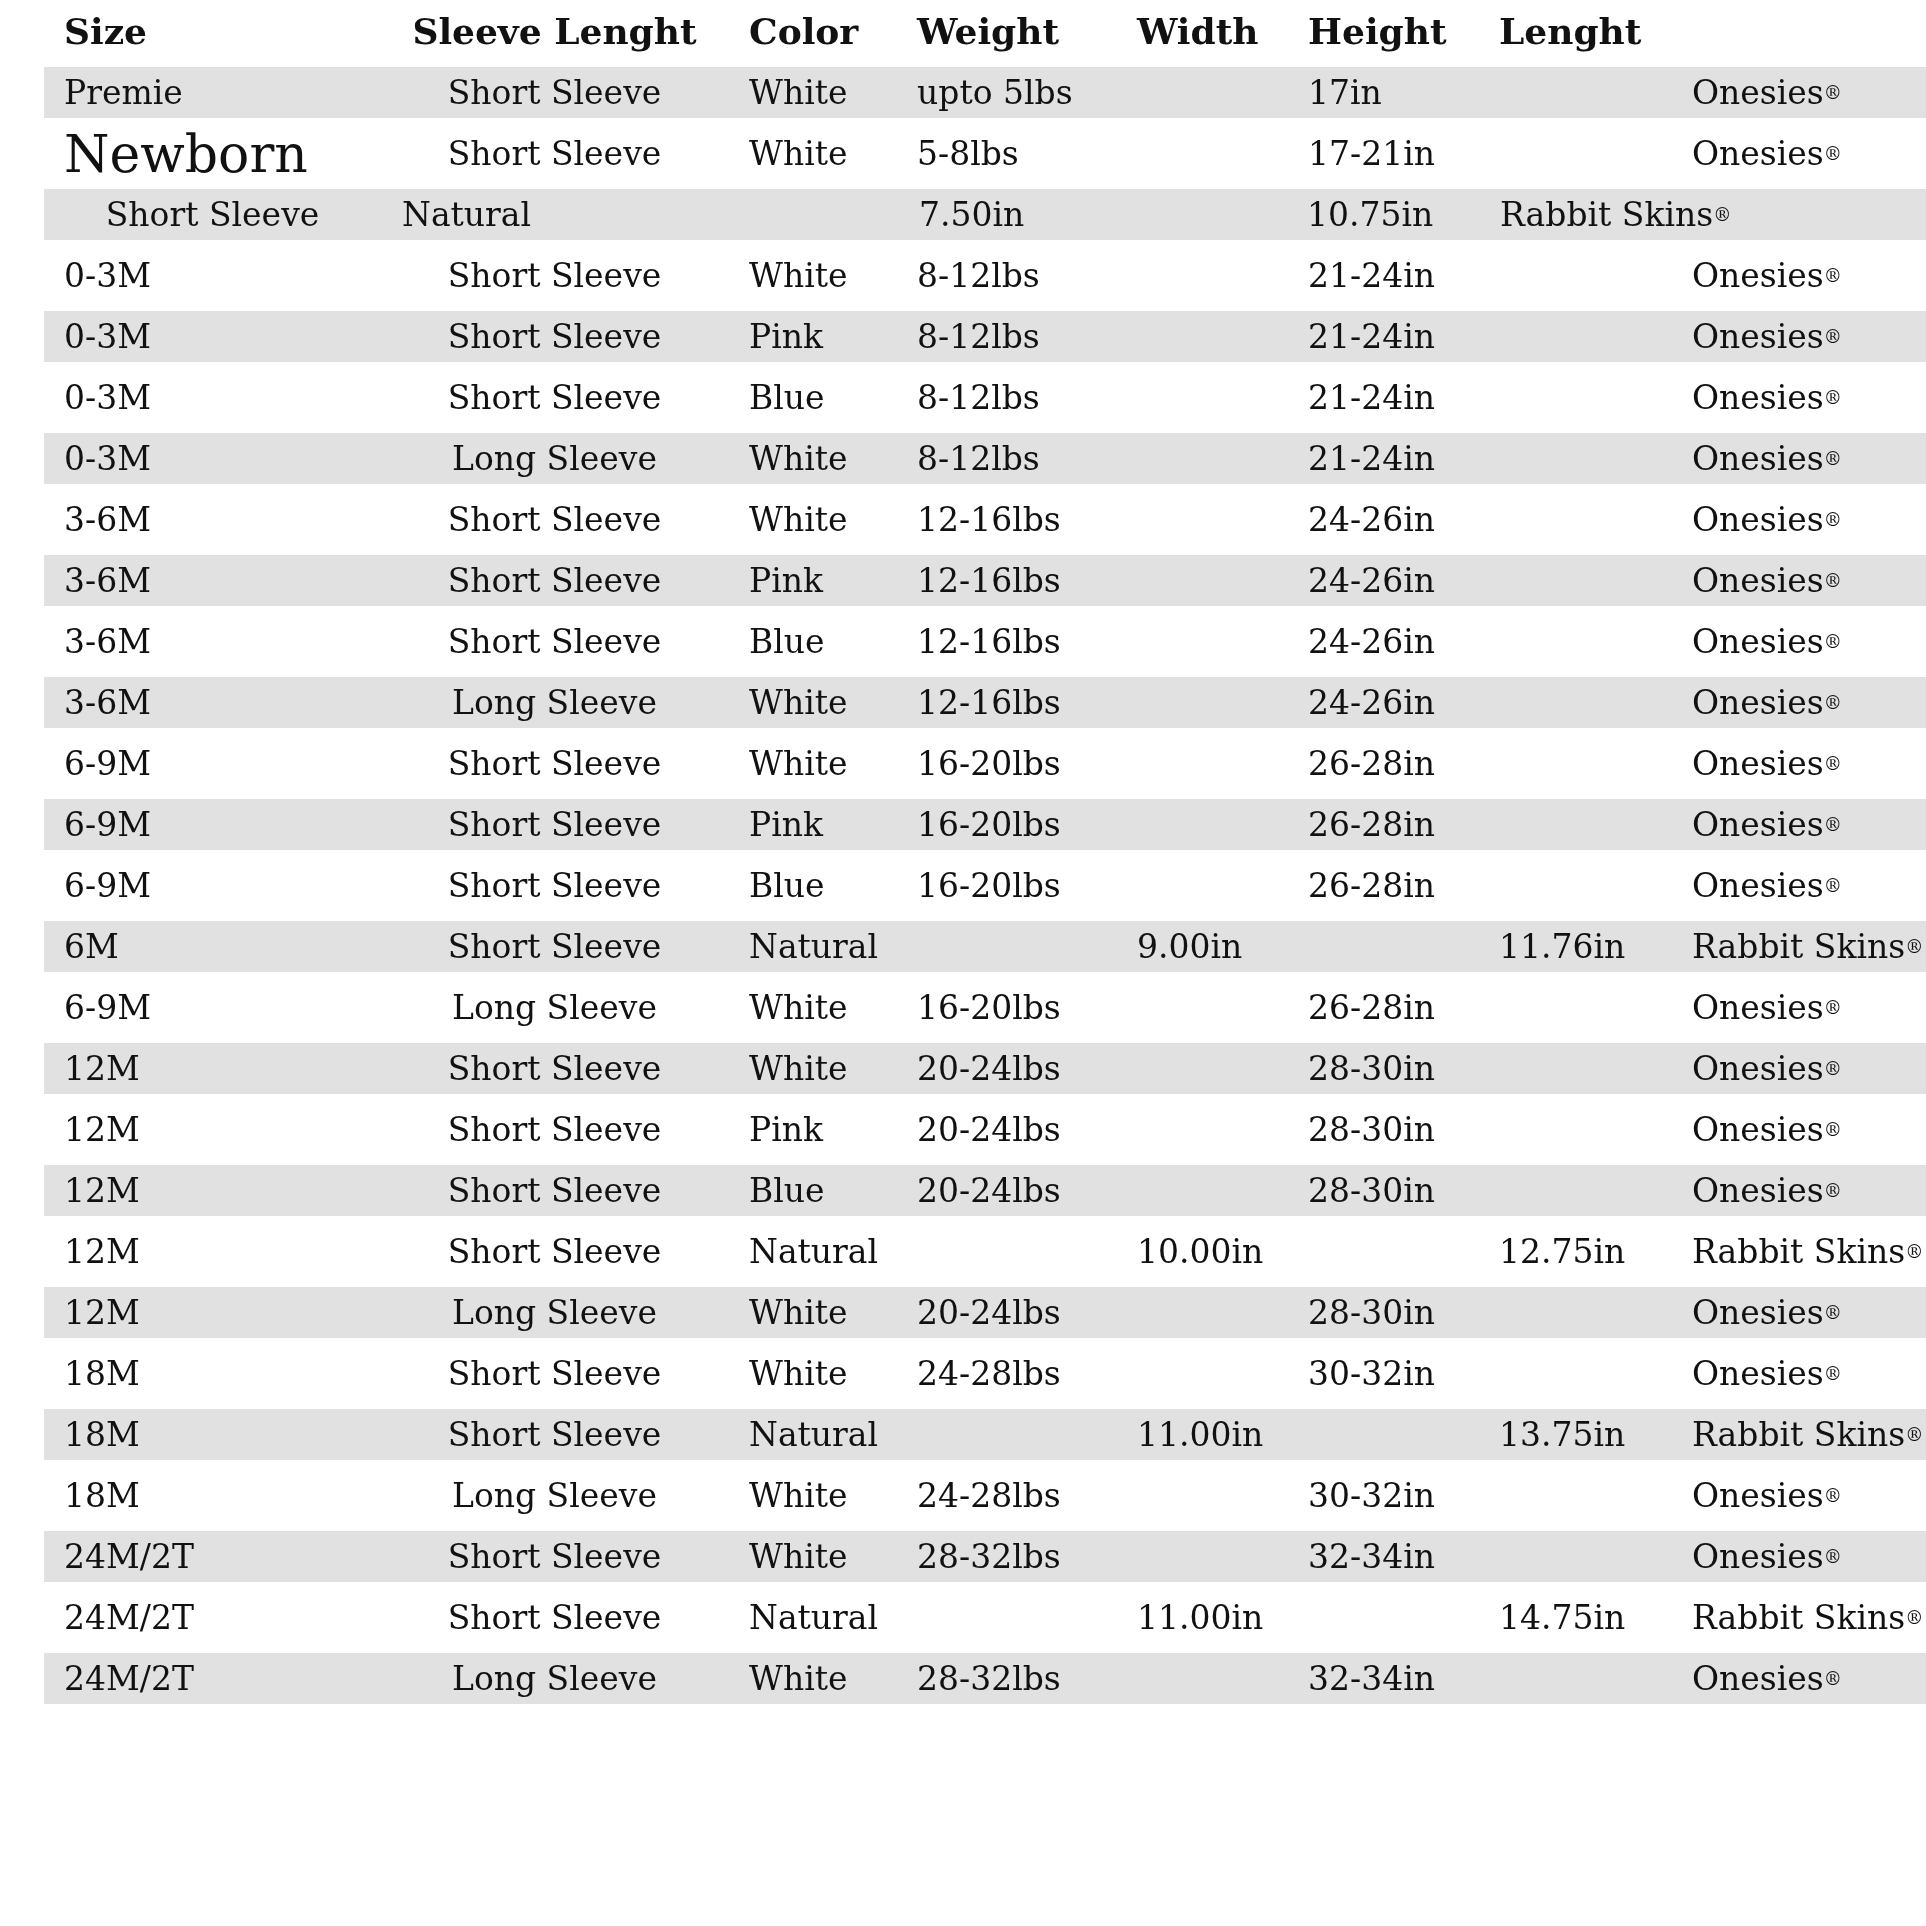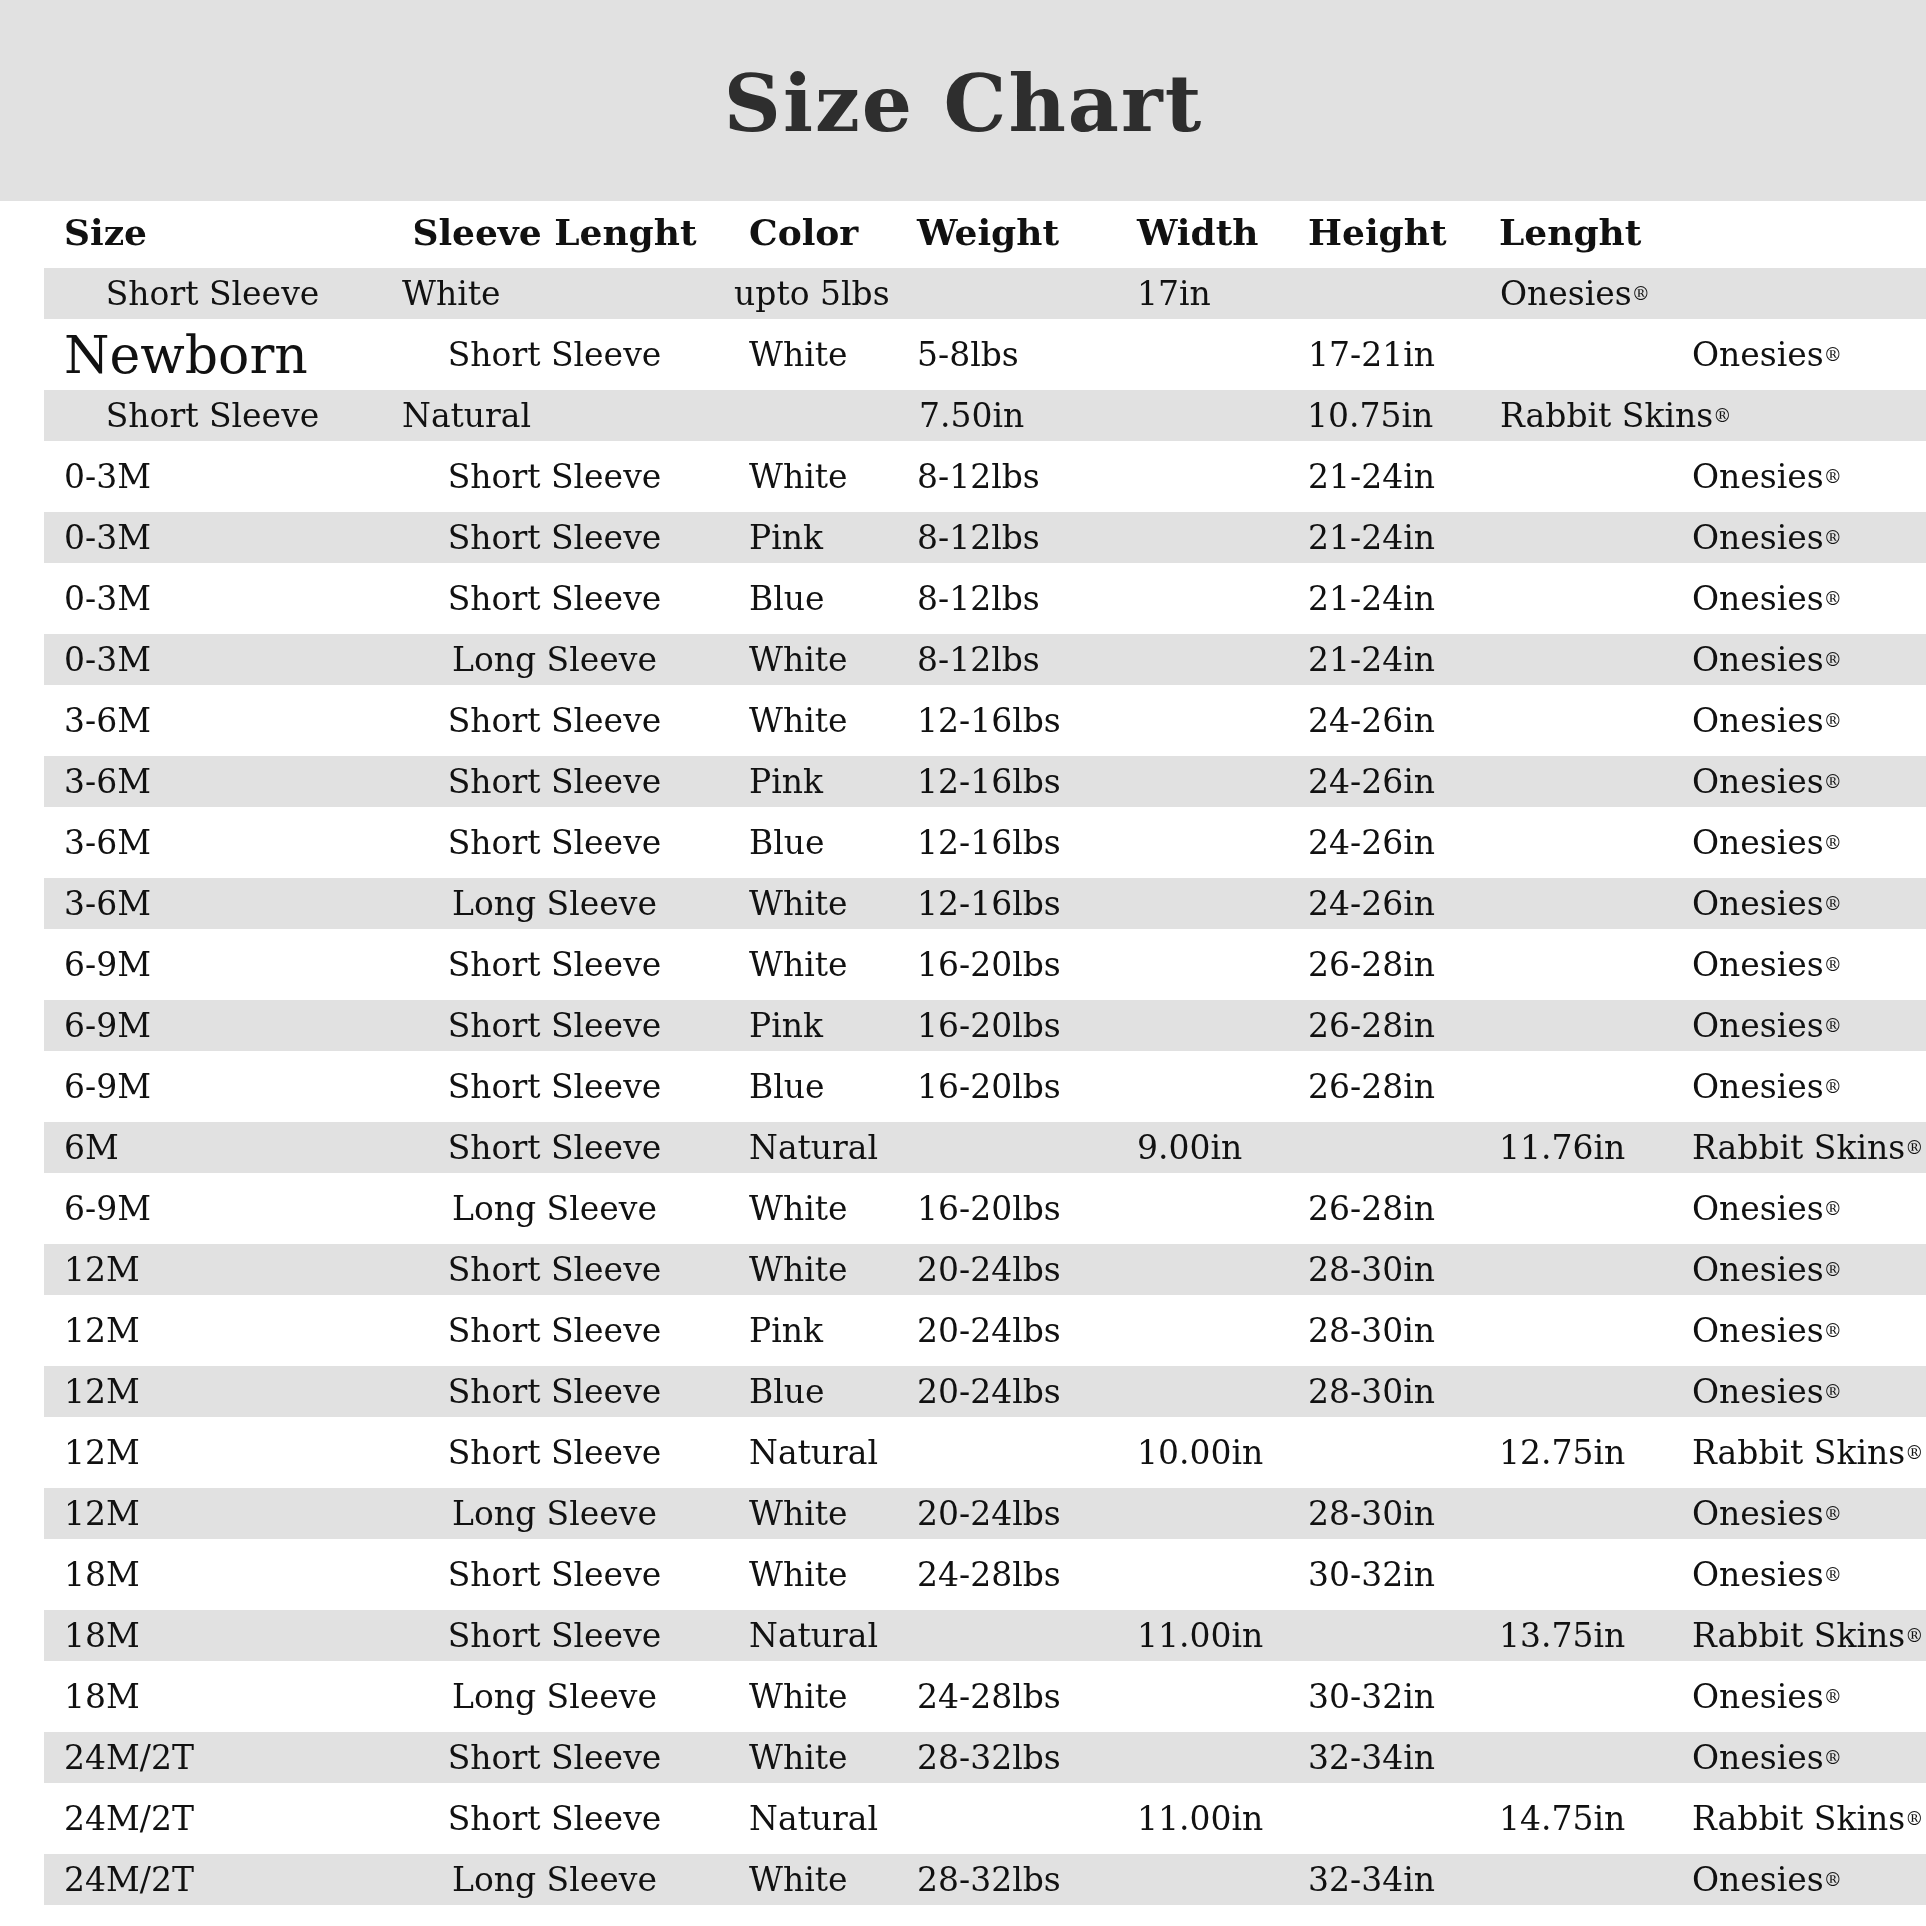--- a/index.html
+++ b/index.html
@@ -80,36 +80,34 @@
     font-size: 55%;
     line-height: 0;
     vertical-align: super;
   }
 </style>
 </head>
 <body>
 
 <div class="page">
 
-  <div class="title-band">
-    <div class="page-title">Size Chart</div>
-  </div>
 
   <div class="size-table">
     <div class="row header-row">
       <div class="cell c-size">Size</div>
       <div class="cell c-sleeve">Sleeve Lenght</div>
       <div class="cell c-color">Color</div>
       <div class="cell c-weight">Weight</div>
       <div class="cell c-width">Width</div>
       <div class="cell c-height">Height</div>
       <div class="cell c-length">Lenght</div>
     </div>
     <div id="table-body">
         <div class="row data-row gray">
+          <div class="cell c-size">Premie</div>
           <div class="cell c-sleeve">Short Sleeve</div>
           <div class="cell c-color">White</div>
           <div class="cell c-weight">upto 5lbs</div>
           <div class="cell c-width"></div>
           <div class="cell c-height">17in</div>
           <div class="cell c-length"></div>
           <div class="cell c-brand">
             <span>Onesies</span>
             <sup>®</sup>
           </div>

